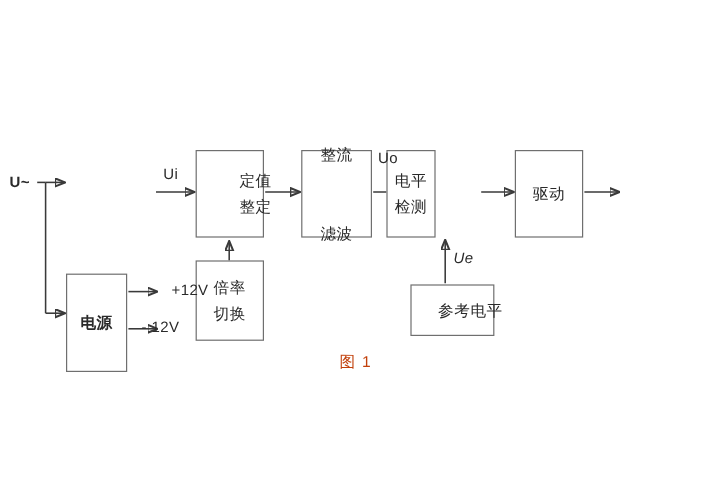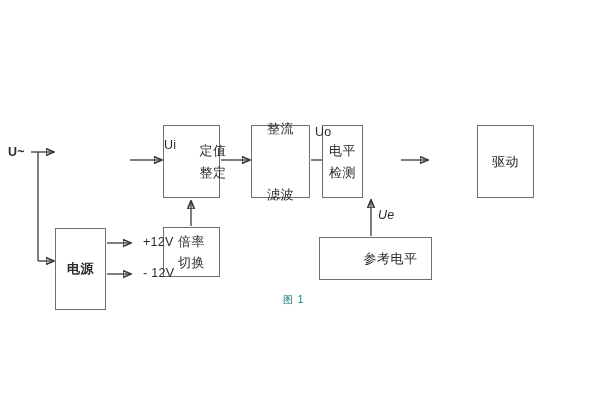--- a/index.html
+++ b/index.html
@@ -39,22 +39,22 @@
   }
   .lbl {
     position: absolute;
     color: #2a2a2a;
     font-size: 12.5px;
     white-space: nowrap;
     letter-spacing: 0.3px;
   }
   .caption {
     position: absolute;
-    color: #0f766e;
-    font-size: 10px;
+    color: #c2410c;
+    font-size: 13px;
     white-space: nowrap;
     letter-spacing: 1px;
   }
   svg.wires {
     position: absolute;
     left: 0;
     top: 0;
     width: 600px;
     height: 400px;
     pointer-events: none;
@@ -109,45 +109,45 @@
   <div class="block" style="left:251px; top:125px; width:59px; height:73px;gap:44px;">
     <span class="ln">整流</span>
     <span class="ln">滤波</span>
   </div>
 
   <div class="block" style="left:322px; top:125px; width:41px; height:73px;text-align:right;">
     <span class="ln">电平</span>
     <span class="ln">检测</span>
   </div>
 
-  <div class="block" style="left:429px; top:125px; width:57px; height:73px;margin-left:48px;">
+  <div class="block" style="left:429px; top:125px; width:57px; height:73px;">
     <span class="ln">驱动</span>
   </div>
 
 
   <div class="block" style="left:55px; top:228px; width:51px; height:82px;font-weight:bold;">
     <span class="ln">电源</span>
   </div>
 
-  <div class="block" style="left:163px; top:227px; width:57px; height:50px;text-align:right;">
+  <div class="block" style="left:163px; top:217px; width:57px; height:67px;text-align:right;">
     <span class="ln">倍率</span>
     <span class="ln">切换</span>
   </div>
 
-  <div class="block" style="left:319px; top:237px; width:113px; height:43px;padding-left:30px;">
+  <div class="block" style="left:342px; top:237px; width:70px; height:43px;padding-left:30px;">
     <span class="ln">参考电平</span>
   </div>
 
   <span class="lbl" style="left:8px; top:145px; font-weight:bold;">U~</span>
 
-  <span class="lbl" style="left:136px; top:138px;margin-left:28px;">Ui</span>
+  <span class="lbl" style="left:136px; top:138px;">Ui</span>
 
   <span class="lbl" style="left:315px; top:125px;">Uo</span>
 
   <span class="lbl" style="left:378px; top:208px;font-style:italic;">Ue</span>
 
   <span class="lbl" style="left:143px; top:235px;">+12V</span>
 
-  <span class="lbl" style="left:143px; top:266px;">- 12V</span>
+  <span class="lbl" style="left:118px; top:266px;">- 12V</span>
 
   <span class="caption" style="left:283px; top:293px;">图 1</span>
 
 </div>
 
 </body></html>

